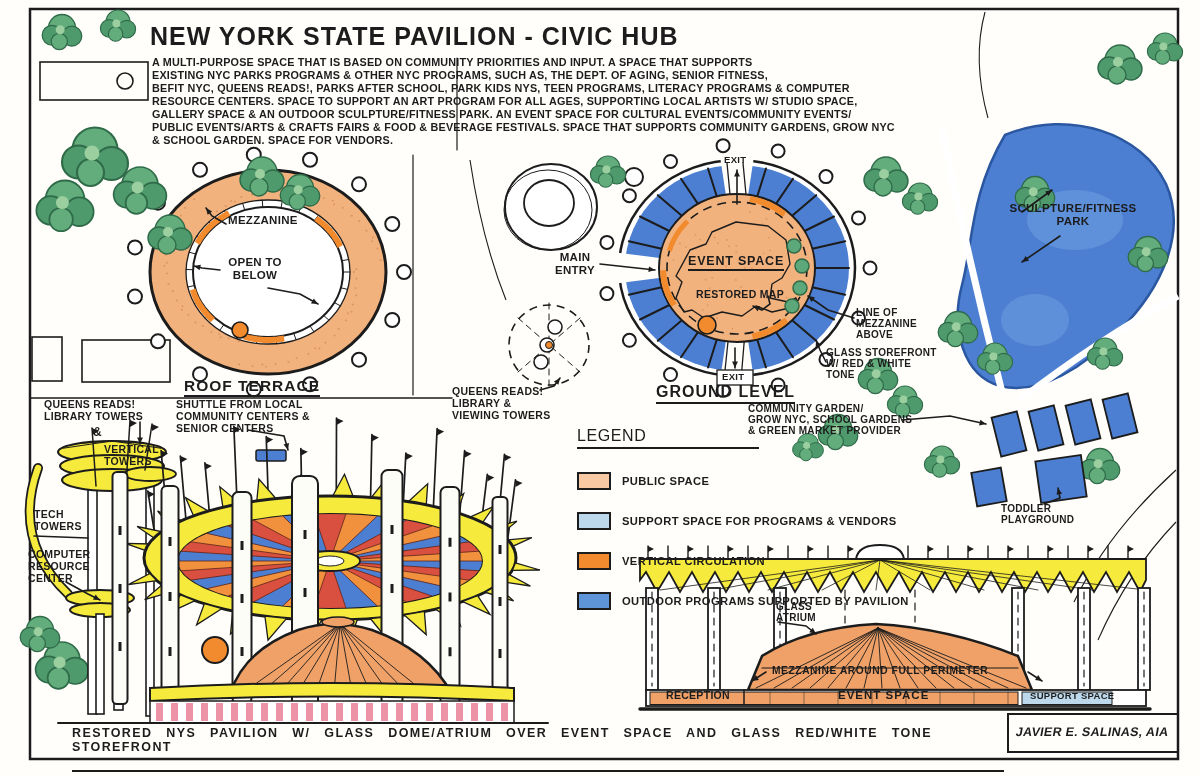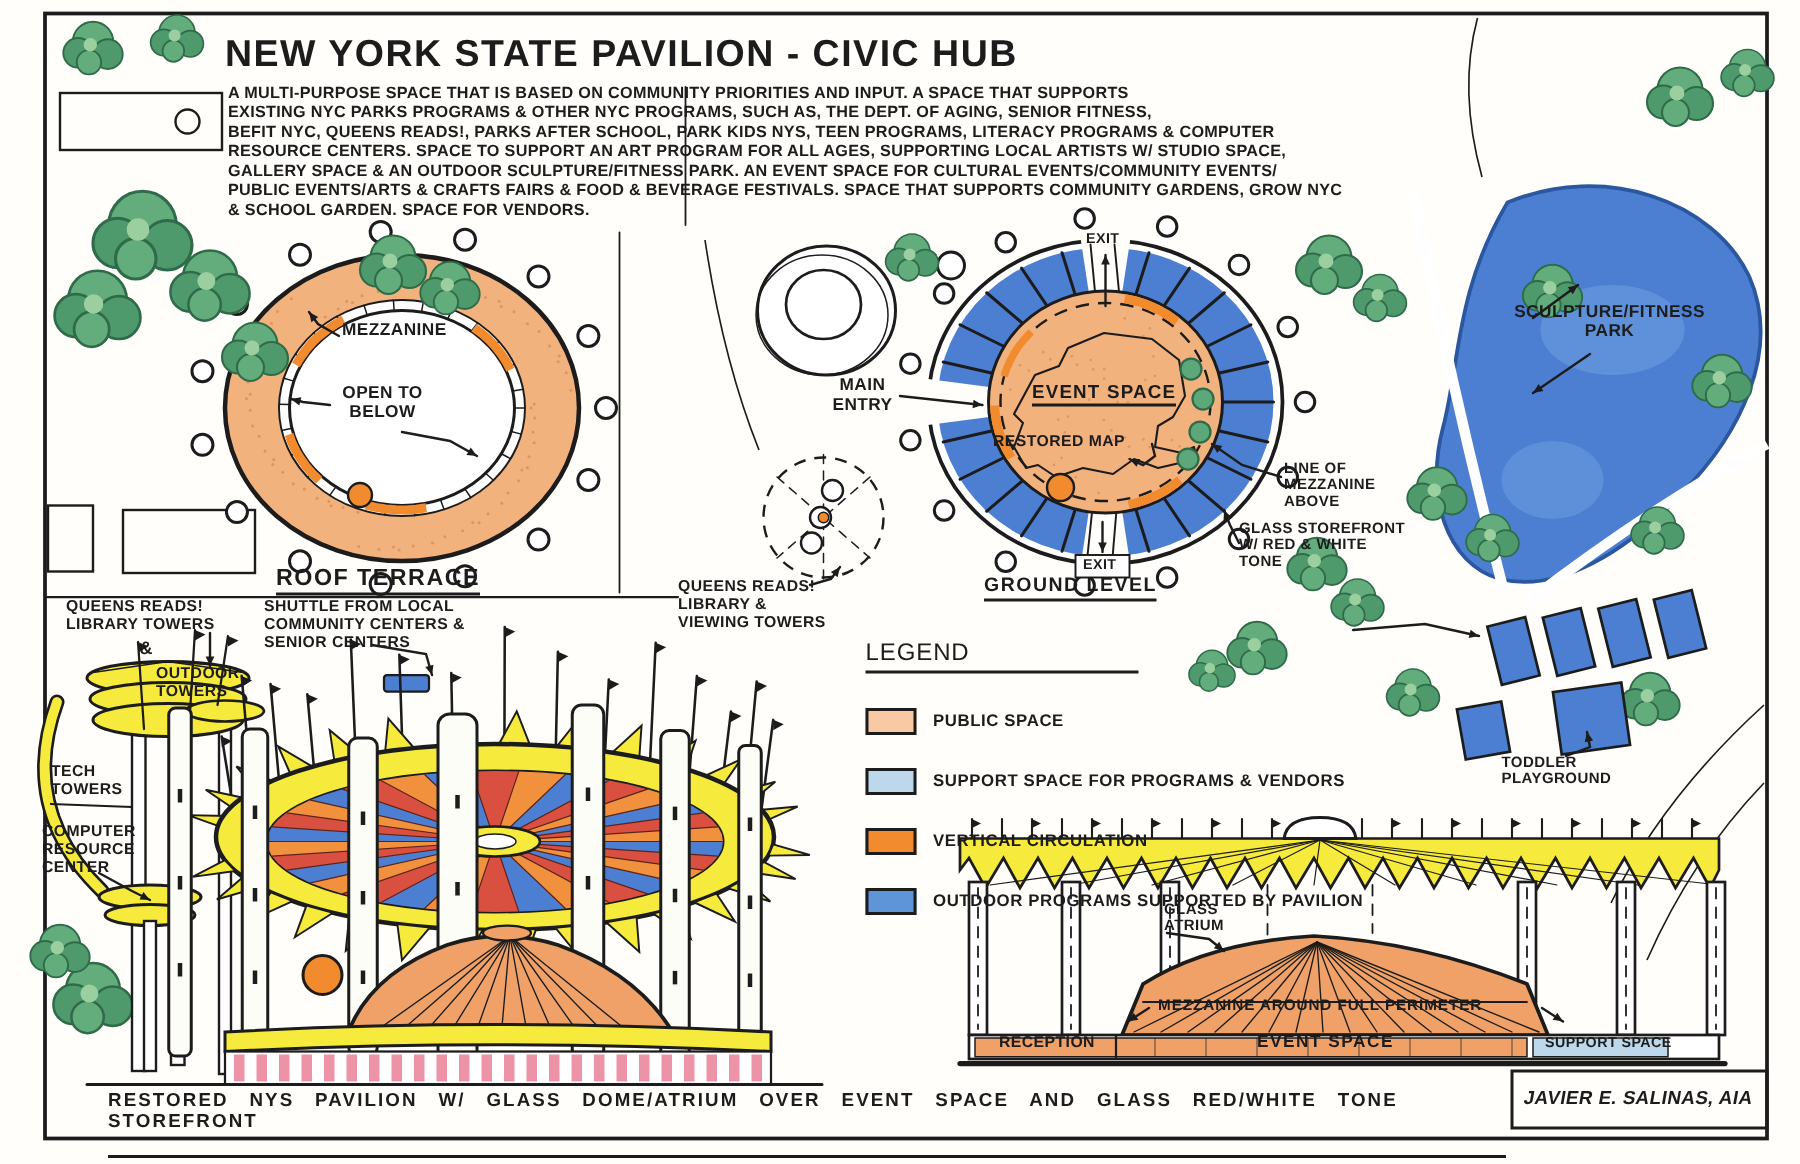--- a/index.html
+++ b/index.html
@@ -870,35 +870,38 @@
 
   <div class="lbl" style="left:228px;top:214px;font-size:11.5px;">MEZZANINE</div>
   <div class="lbl ctr" style="left:218px;top:256px;font-size:11.5px;width:74px;">OPEN TO
 BELOW</div>
   <div class="lbl und" style="left:184px;top:377px;font-size:15.5px;letter-spacing:1px;">ROOF TERRACE</div>
 
   <div class="lbl" style="left:724px;top:155px;font-size:9.5px;">EXIT</div>
   <div class="lbl ctr" style="left:550px;top:251px;font-size:11.5px;width:50px;">MAIN
 ENTRY</div>
   <div class="lbl und" style="left:688px;top:254px;font-size:12.5px;letter-spacing:.8px;">EVENT SPACE</div>
-  <div class="lbl" style="left:662px;top:289px;font-size:10.5px;">RESTORED MAP</div>
+  <div class="lbl" style="left:696px;top:289px;font-size:10.5px;">RESTORED MAP</div>
   <div class="lbl" style="left:722px;top:372px;font-size:9.5px;">EXIT</div>
-  <div class="lbl und" style="left:656px;top:383px;font-size:13px;letter-spacing:1px;">GROUND LEVEL</div>
+  <div class="lbl und" style="left:656px;top:383px;font-size:16px;letter-spacing:1px;">GROUND LEVEL</div>
   <div class="lbl" style="left:856px;top:307px;font-size:10px;">LINE OF
 MEZZANINE
 ABOVE</div>
   <div class="lbl" style="left:826px;top:347px;font-size:10px;">GLASS STOREFRONT
 W/ RED &amp; WHITE
 TONE</div>
 
   <div class="lbl" style="left:452px;top:386px;font-size:10.5px;">QUEENS READS!
 LIBRARY &amp;
 VIEWING TOWERS</div>
   <div class="lbl ctr" style="left:998px;top:202px;font-size:11.5px;width:150px;">SCULPTURE/FITNESS
 PARK</div>
+  <div class="lbl" style="left:748px;top:403px;font-size:10px;">COMMUNITY GARDEN/
+GROW NYC, SCHOOL GARDENS
+&amp; GREEN MARKET PROVIDER</div>
   <div class="lbl" style="left:1001px;top:503px;font-size:10px;">TODDLER
 PLAYGROUND</div>
 
   <div id="legend-box">
     <div id="legend-title">LEGEND</div>
     <div>
         <div class="legend-row">
           <span class="legend-swatch" style="background: rgb(248, 201, 162);"></span>
           <span class="legend-label">PUBLIC SPACE</span>
         </div>
@@ -913,21 +916,21 @@
         <div class="legend-row">
           <span class="legend-swatch" style="background: rgb(93, 149, 216);"></span>
           <span class="legend-label">OUTDOOR PROGRAMS SUPPORTED BY PAVILION</span>
         </div>
       </div>
   </div>
 
   <div class="lbl" style="left:44px;top:399px;font-size:10.5px;">QUEENS READS!
 LIBRARY TOWERS</div>
   <div class="lbl" style="left:93px;top:426px;font-size:12px;">&amp;</div>
-  <div class="lbl" style="left:104px;top:444px;font-size:10.5px;">OUTDOOR
+  <div class="lbl" style="left:104px;top:444px;font-size:10.5px;">VERTICAL
 TOWERS</div>
   <div class="lbl" style="left:176px;top:399px;font-size:10.5px;">SHUTTLE FROM LOCAL
 COMMUNITY CENTERS &amp;
 SENIOR CENTERS</div>
   <div class="lbl" style="left:34px;top:509px;font-size:10.5px;">TECH
 TOWERS</div>
   <div class="lbl" style="left:28px;top:549px;font-size:10.5px;">COMPUTER
 RESOURCE
 CENTER</div>
 

